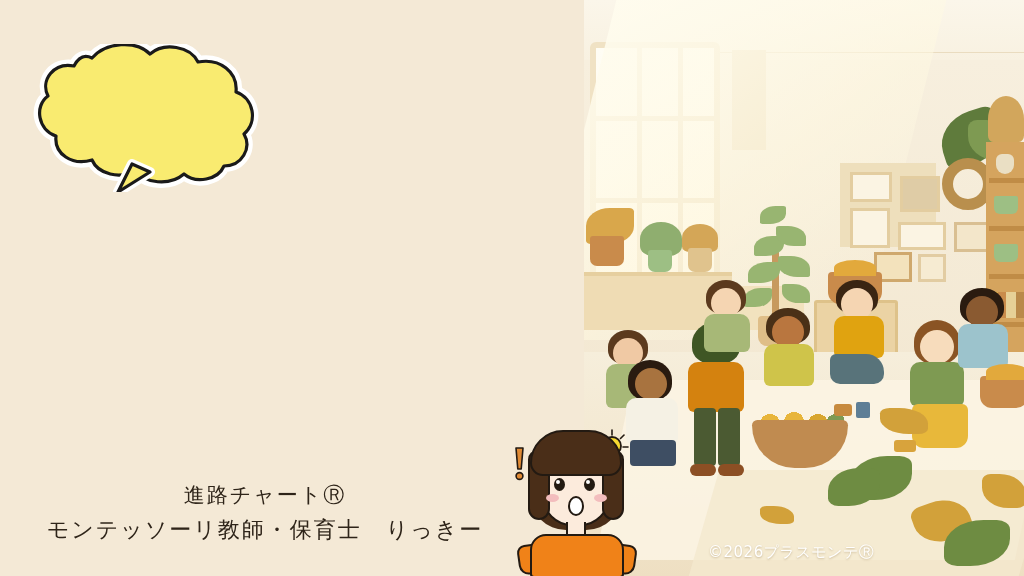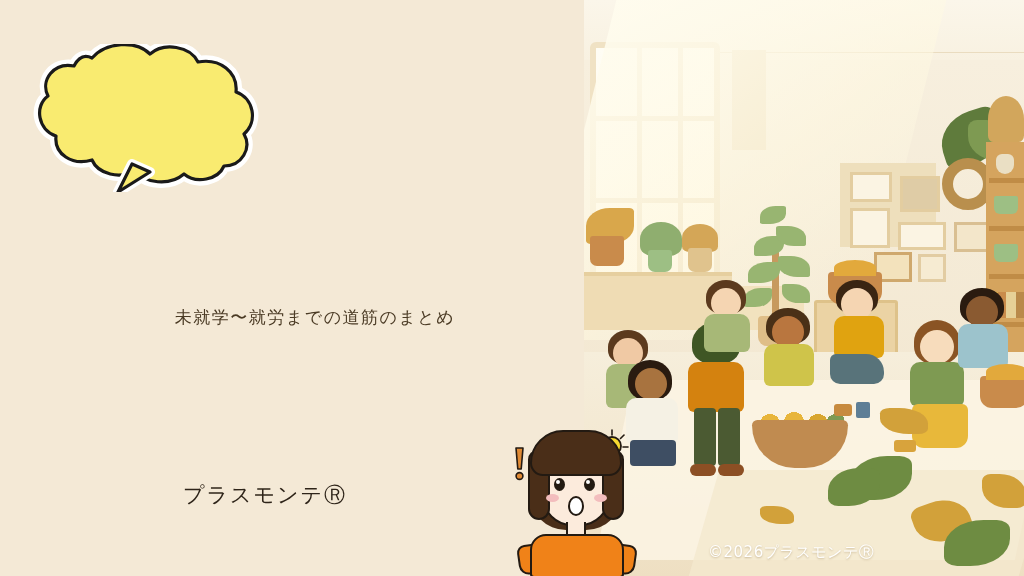--- a/index.html
+++ b/index.html
@@ -459,23 +459,23 @@
                  C24 86 20 62 34 52 C26 36 40 18 60 22 C64 14 70 10 78 14 Z" fill="#F9EB70" stroke="#1A1A1A" stroke-width="3.2" stroke-linejoin="round"></path>
         <path d="M118 120 L104 148 L136 128 Z" fill="#FFFFFF" stroke="#FFFFFF" stroke-width="10" stroke-linejoin="round"></path>
         <path d="M118 120 L104 148 L136 128 Z" fill="#F9EB70" stroke="#1A1A1A" stroke-width="3.2" stroke-linejoin="round"></path>
       </g>
     </svg>
     <div class="cloud-text">
     </div>
   </div>
 
 
-  <div class="subtitle">未就学〜就労までの道筋のまとめ</div>
-
-  <div class="brand">プラスモンテⓇ</div>
+
+  <div class="brand">進路チャートⓇ</div>
+  <div class="brand-sub">モンテッソーリ教師・保育士　りっきー</div>
 
   <div class="girl">
     <svg class="g-excl" viewBox="0 0 11 36">
       <path d="M2 2 L9 2 L7.2 23 L3.8 23 Z" fill="#E08A34" stroke="#231A12" stroke-width="1.6" stroke-linejoin="round"></path>
       <circle cx="5.5" cy="30" r="3.4" fill="#E08A34" stroke="#231A12" stroke-width="1.6"></circle>
     </svg>
 
     <svg class="g-bulb" viewBox="0 0 40 40">
       <g stroke="#231A12" stroke-width="1.6" stroke-linecap="round">
         <line x1="20" y1="2" x2="20" y2="7"></line>

